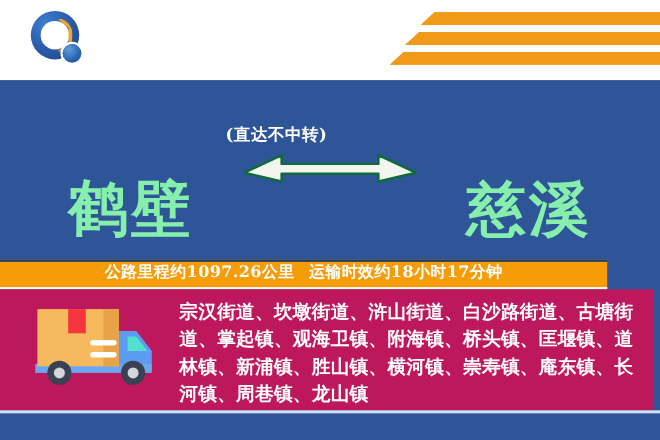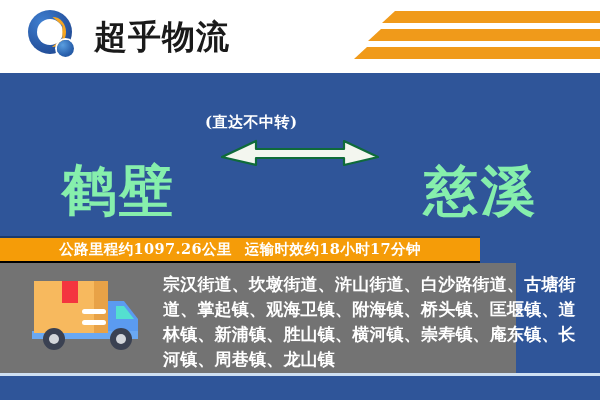--- a/index.html
+++ b/index.html
@@ -142,45 +142,44 @@
     letter-spacing: 0.5px;
   }
   .arrow-top-label { margin-bottom: 3px; }
   .arrow-bottom-label { margin-top: 4px; }
   .arrow-svg { display: block; margin: 0 auto; }
 
   
   .banner {
     position: absolute;
     left: 0; top: 236px;
-    width: 480px; height: 27px;
+    width: 552px; height: 27px;
     background: #f59c08;
     border-top: 2px solid #1b3a6b;
-    border-bottom: 2px solid #000000;
+    border-bottom: 2px solid #ffffff;
     box-sizing: border-box;
     display: flex;
-    align-items: center;
     justify-content: center;
   }
   .banner-text {
     font-family: "DejaVu Serif", "Liberation Serif", serif;
     font-size: 14.5px;
     font-weight: 700;
     color: #ffffff;
     letter-spacing: 0.4px;
     white-space: nowrap;
   }
   .banner-gap { display: inline-block; width: 13px; }
 
   
   .areas {
     position: absolute;
     left: 0; top: 263px;
-    width: 516px; height: 110px;
-    background: #737373;
+    width: 594px; height: 110px;
+    background: #be185d;
   }
   .truck {
     position: absolute;
     left: 24px; top: 12px;
     width: 118px; height: 82px;
   }
   .areas-list {
     position: absolute;
     left: 163px; top: 9px;
     width: 422px;
@@ -215,21 +214,20 @@
   <div class="header">
 
     <div class="brand">
       <div class="logo-mark">
         <div class="logo-ring"></div>
         <div class="logo-hole"></div>
         <div class="logo-crescent"></div>
         <div class="logo-dot"></div>
       </div>
       <div class="brand-text">
-        <div class="brand-cn">超乎物流</div>
       </div>
     </div>
 
     <div class="stripes">
       <div class="stripe s1"></div>
       <div class="stripe s2"></div>
       <div class="stripe s3"></div>
     </div>
 
   </div>

